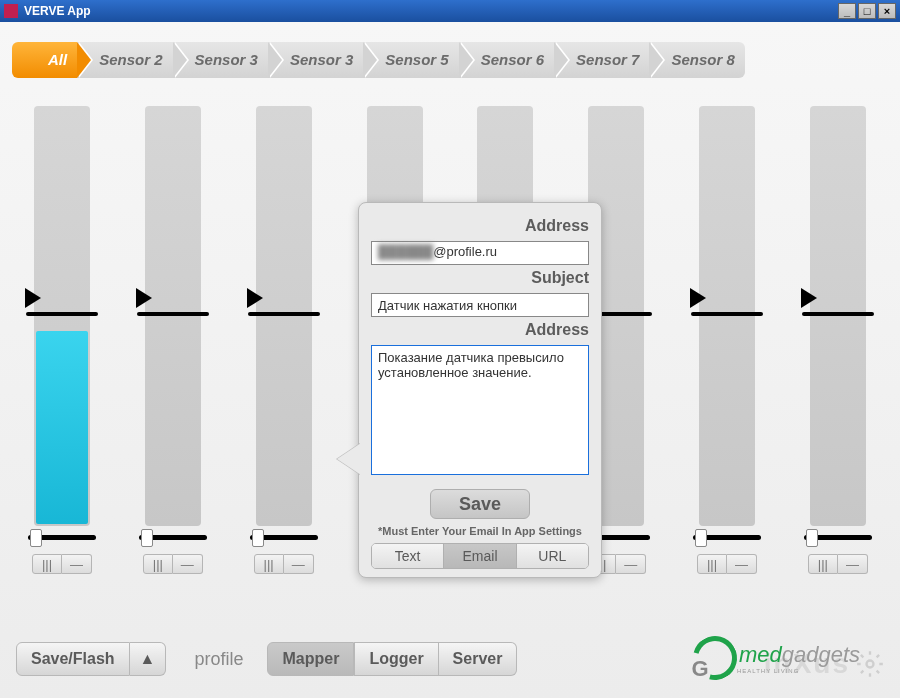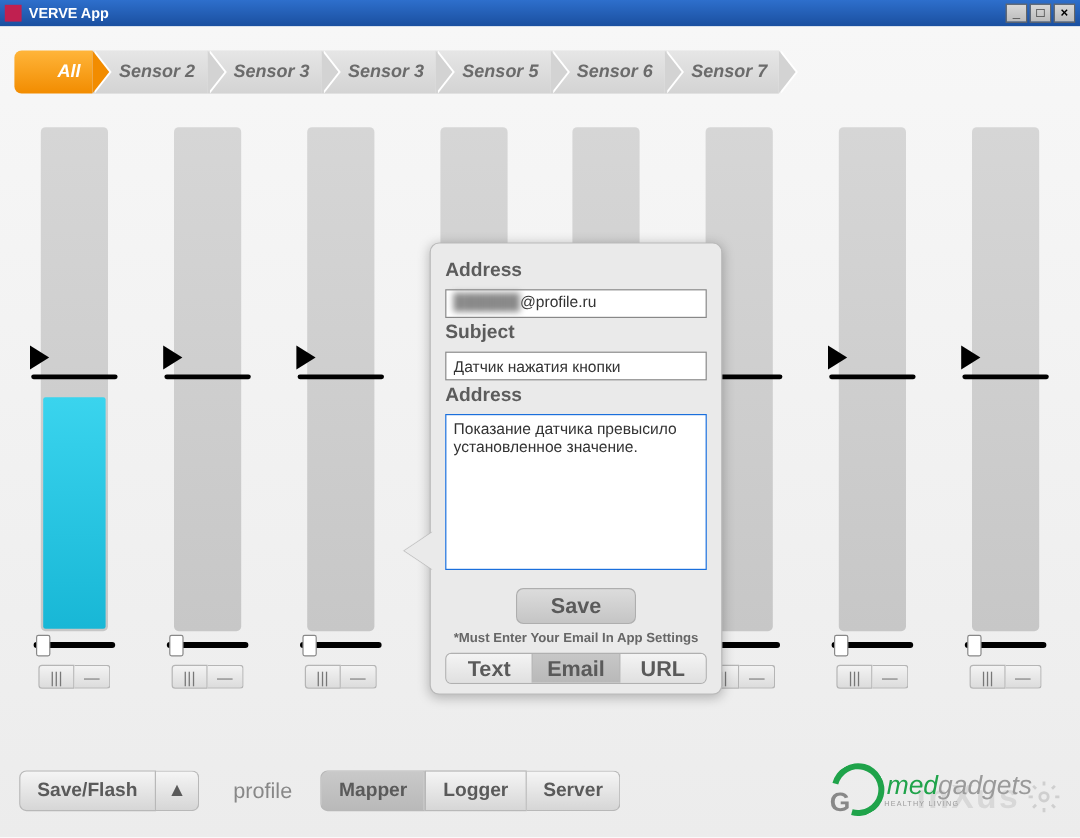--- a/index.html
+++ b/index.html
@@ -52,27 +52,27 @@
   .logo-text { font-size:28px; letter-spacing:2px; color:#d8d8d8; font-weight:bold; }
   .med-logo { position:absolute; right:40px; bottom:18px; display:flex; align-items:center; }
   .med-circle { width:44px; height:44px; border:5px solid #1fa34a; border-radius:50%; border-left-color:transparent; transform:rotate(-30deg); position:relative; }
   .med-g { font-size:22px; font-weight:bold; color:#888; position:absolute; left:-10px; top:6px; transform:rotate(30deg); }
   .med-text { font-size:22px; color:#1fa34a; margin-left:2px;font-style:italic; }
   .med-text .grey { color:#9a9a9a; }
   .med-sub { font-size:6px; color:#9a9a9a; letter-spacing:1px; }
   
   .dialog { position:absolute; left:358px; top:180px; width:244px; background:#eaeaea; border:1px solid #b9b9b9; border-radius:8px; box-shadow:0 2px 10px rgba(0,0,0,0.25); padding:10px 12px 8px; }
   .dialog::before { content:""; position:absolute; left:-22px; top:240px; width:0; height:0; border-top:16px solid transparent; border-bottom:16px solid transparent; border-right:24px solid #eaeaea; filter: drop-shadow(-1px 0 0 #b9b9b9); }
-  .dlg-label { text-align:left; font-size:16px; font-weight:bold; color:#5c5c5c; margin:4px 0 6px; }
+  .dlg-label { text-align:right; font-size:16px; font-weight:bold; color:#5c5c5c; margin:4px 0 6px; }
   .dlg-input { width:100%; height:24px; border:1px solid #888; background:#fff; padding:2px 6px; font-size:13px; color:#333; }
   .dlg-textarea { width:100%; height:130px; border:1px solid #1a6fdc; background:#fff; padding:4px 6px; font-size:13px; color:#333; resize:none; }
   .dlg-save { display:block; margin:10px auto 6px; width:100px; height:30px; background:linear-gradient(#dcdcdc,#c5c5c5); border:1px solid #aeaeae; border-radius:6px; font-size:18px; font-weight:bold; color:#5a5a5a; cursor:pointer; }
   .dlg-note { text-align:center; font-size:11px; font-weight:bold; color:#666; margin-bottom:6px; }
   .dlg-tabs { display:flex; border:1px solid #b0b0b0; border-radius:5px; overflow:hidden; }
-  .dlg-tab { flex:1; height:24px; display:flex; align-items:center; justify-content:center; font-size:18px; font-weight:bold; color:#5a5a5a; background:linear-gradient(#f4f4f4,#e0e0e0); cursor:pointer; }
+  .dlg-tab { flex:1; height:24px; display:flex; align-items:center; justify-content:center; font-size:14px; font-weight:normal; color:#5a5a5a; background:linear-gradient(#f4f4f4,#e0e0e0); cursor:pointer; }
   .dlg-tab + .dlg-tab { border-left:1px solid #b0b0b0; }
   .dlg-tab.sel { background:linear-gradient(#c7c7c7,#b8b8b8); }
   .addr-blur { filter: blur(2.5px); color:#888; display:inline-block; }
 </style>
 </head>
 <body>
 
 <div class="titlebar">
   <div class="app-icon"></div>
   <span>VERVE App</span>
@@ -85,20 +85,21 @@
 <div class="content">
 
   <div class="tabs-row">
     <div class="chev-tab first active">All</div>
     <div class="chev-tab">Sensor 2</div>
     <div class="chev-tab">Sensor 3</div>
     <div class="chev-tab">Sensor 3</div>
     <div class="chev-tab">Sensor 5</div>
     <div class="chev-tab">Sensor 6</div>
     <div class="chev-tab">Sensor 7</div>
+    <div class="chev-tab last">Sensor 8</div>
   </div>
 
   <div class="sensors-area">
     <div class="sensor-col">
       <div class="bar-track">
         <div class="bar-fill" style="height:46%"></div>
         <div class="thresh-line" style="bottom:50%"></div>
         <div class="thresh-arrow" style="bottom:50%"></div>
         <div class="slider-line"></div>
         <div class="slider-knob"></div>

